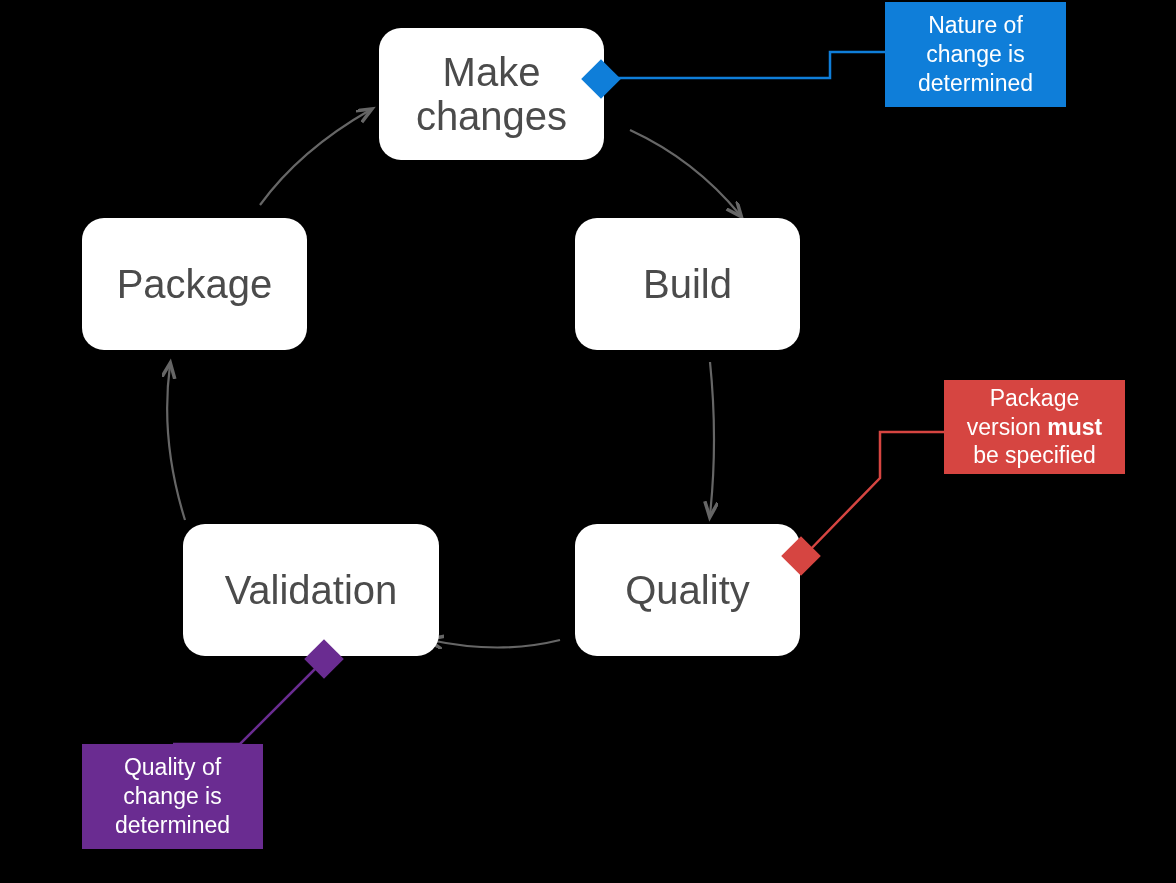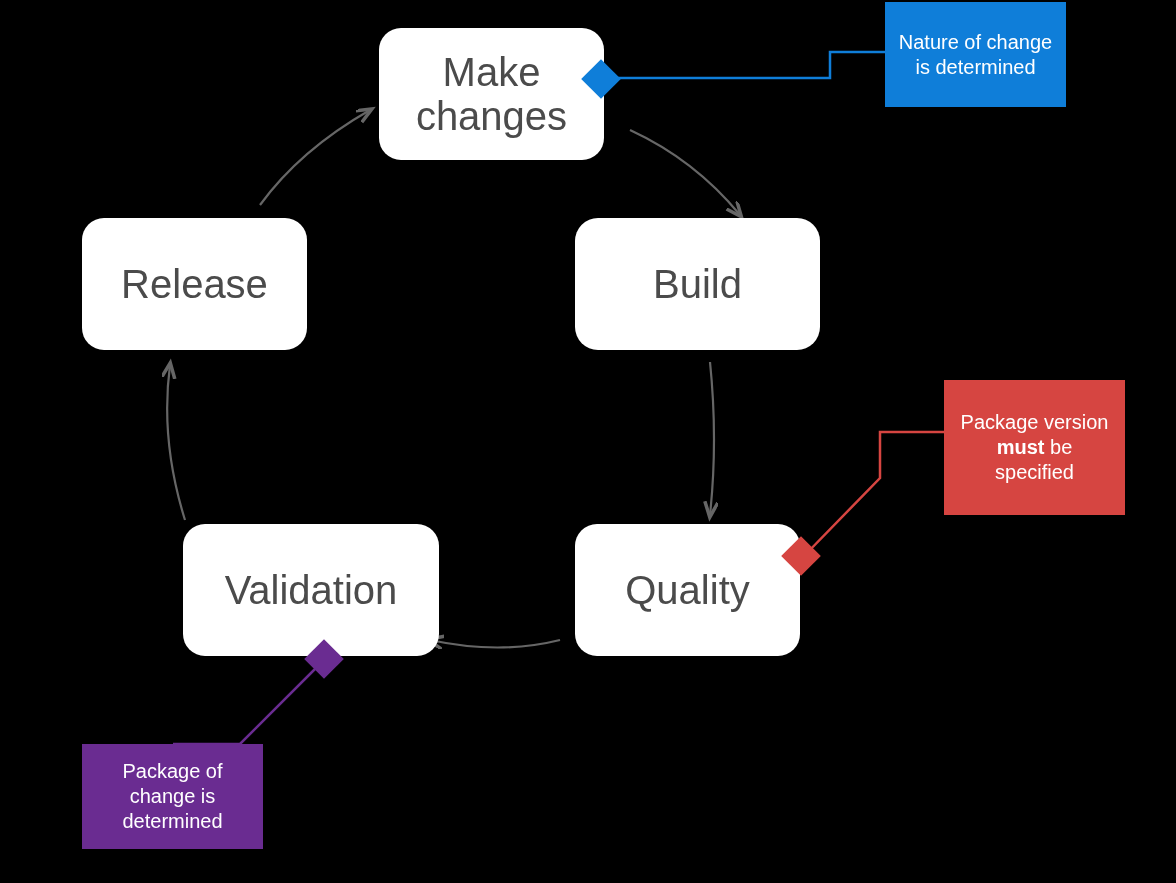--- a/index.html
+++ b/index.html
@@ -22,21 +22,21 @@
     color: #4b4b4b;
     font-size: 40px;
     font-weight: 300;
     line-height: 1.1;
     box-sizing: border-box;
     padding: 10px 16px;
   }
   .callout {
     position: absolute;
     color: #fff;
-    font-size: 20px;
+    font-size: 23px;
     font-weight: 300;
     line-height: 1.25;
     text-align: center;
     display: flex;
     align-items: center;
     justify-content: flex-start;
     box-sizing: border-box;
     padding: 10px 12px;
   }
   .callout b { font-weight: 600; }
@@ -86,40 +86,40 @@
   <path class="connector" stroke="#0f7ed9" d="M 604 78 L 830 78 L 830 52 L 885 52"></path>
 
   <path class="connector" stroke="#d64541" d="M 804 556 L 880 478 L 880 432 L 944 432"></path>
 
   <path class="connector" stroke="#6a2c91" d="M 324 660 L 240 744 L 173 744"></path>
 </svg>
 
 <div class="node" style="left:379px; top:28px; width:225px; height:132px;">
   <span>Make changes</span>
 </div>
-<div class="node" style="left:575px; top:218px; width:245px; height:132px;border-radius:23px;">
+<div class="node" style="left:575px; top:218px; width:225px; height:132px;">
   <span>Build</span>
 </div>
 <div class="node" style="left:575px; top:524px; width:225px; height:132px;">
   <span>Quality</span>
 </div>
 <div class="node" style="left:183px; top:524px; width:256px; height:132px;">
   <span>Validation</span>
 </div>
 <div class="node" style="left:82px; top:218px; width:225px; height:132px;">
-  <span>Release</span>
+  <span>Package</span>
 </div>
 
 <div class="diamond" style="left:587px; top:65px; background:#0f7ed9;"></div>
 <div class="diamond" style="left:787px; top:542px; background:#d64541;"></div>
 <div class="diamond" style="left:310px; top:645px; background:#6a2c91;"></div>
 
 <div class="callout" style="left:885px; top:2px; width:181px; height:105px; background:#0f7ed9;">
   <span>Nature of change is determined</span>
 </div>
-<div class="callout" style="left:944px; top:380px; width:181px; height:135px; background:#d64541;">
+<div class="callout" style="left:944px; top:380px; width:181px; height:94px; background:#d64541;">
   <span>
     <span>Package version </span><b>must</b><span> be specified</span>
   </span>
 </div>
 <div class="callout" style="left:82px; top:744px; width:181px; height:105px; background:#6a2c91;">
-  <span>Package of change is determined</span>
+  <span>Quality of change is determined</span>
 </div>
 
 </body></html>

